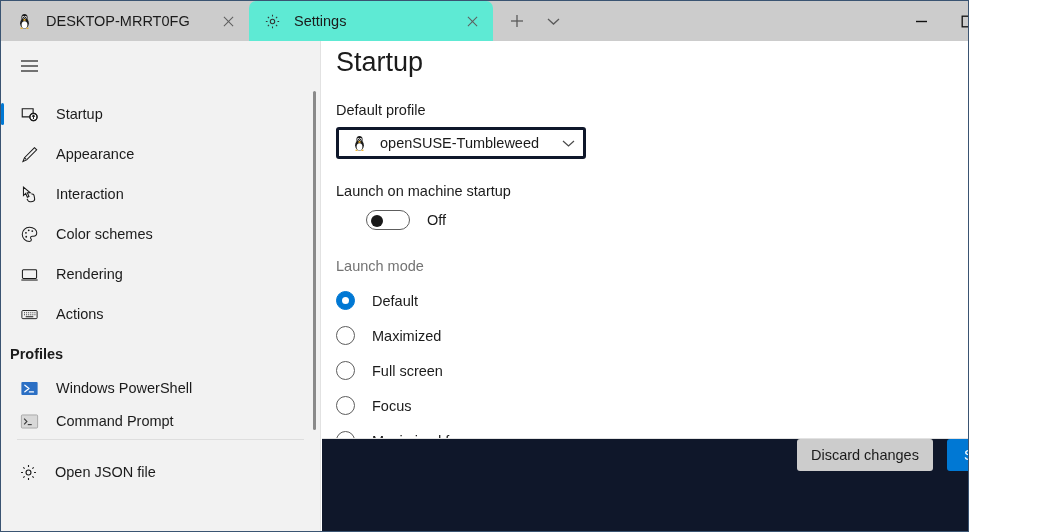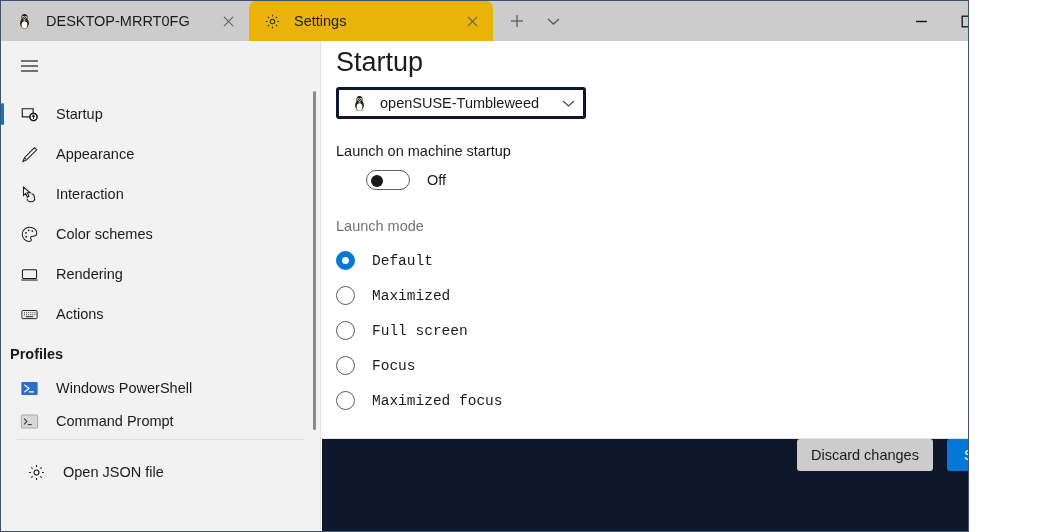--- a/index.html
+++ b/index.html
@@ -27,21 +27,21 @@
   .tabstrip { display: flex; align-items: flex-end; height: 40px; }
   .tab {
     position: relative;
     height: 40px;
     display: flex; align-items: center;
     padding: 0 6px 0 14px;
     cursor: default;
   }
   .tab.inactive { background: #cccccc; width: 248px; }
   .tab.active {
-    background: #eab308;
+    background: #5eead4;
     width: 244px;
     border-top-left-radius: 7px;
     border-top-right-radius: 7px;
     justify-content: flex-end;
   }
   .tab-icon { width: 18px; height: 18px; flex: 0 0 18px; display:flex; align-items:center; justify-content:center; }
   .tab-title {
     flex: 1 1 auto;
     font-size: 14.5px;
     color: #1b1b1b;
@@ -174,21 +174,21 @@
     position: relative;
   }
   .toggle .knob {
     position: absolute; left: 4px; top: 4px;
     width: 12px; height: 12px; border-radius: 50%;
     background: #191919;
   }
   .toggle-text { margin-left: 17px; font-size: 14.5px; color: #1b1b1b; }
 
   .group-label { font-size: 14.5px; color: #737373; margin-top: 28px; }
-  .radio-list { margin-top: 9px; font-family: Liberation Mono, monospace; }
+  .radio-list { margin-top: 9px; }
   .radio-row { height: 35px; display: flex; align-items: center; }
   .radio {
     width: 19px; height: 19px; border-radius: 50%;
     border: 1px solid #5d5d5d;
     background: #ffffff;
     position: relative; flex: 0 0 19px;
   }
   .radio.checked {
     border: 1px solid #0078d4;
     background: #0078d4;
@@ -414,36 +414,37 @@
           </svg>
         </span>
         <span class="nav-label">Command Prompt</span>
       </div>
     </div>
 
     <div class="side-scroll"></div>
 
     <div class="sidebar-footer">
       <div class="side-sep"></div>
-      <div class="nav-item" style="padding-left:17px; margin-top:12px;margin-left:8px;">
+      <div class="nav-item" style="padding-left:17px; margin-top:12px;">
         <span class="nav-ico">
           <svg width="19" height="19" viewBox="0 0 24 24" fill="none" stroke="#1b1b1b" stroke-width="1.4">
             <circle cx="12" cy="12" r="3.1"></circle>
             <path d="M12 2.6v2.4M12 19v2.4M21.4 12h-2.4M5 12H2.6M18.6 5.4l-1.7 1.7M7.1 16.9l-1.7 1.7M18.6 18.6l-1.7-1.7M7.1 7.1L5.4 5.4"></path>
           </svg>
         </span>
         <span class="nav-label">Open JSON file</span>
       </div>
     </div>
   </div>
 
   <div class="content">
 
     <h1 class="page-title">Startup</h1>
 
+    <div class="field-label">Default profile</div>
 
     <div class="combo">
       <span class="combo-ico">
         <svg width="17" height="17" viewBox="0 0 24 24">
           <ellipse cx="12" cy="14.5" rx="6.2" ry="7.3" fill="#1b1b1b"></ellipse>
           <ellipse cx="12" cy="6.6" rx="4.4" ry="5.1" fill="#1b1b1b"></ellipse>
           <ellipse cx="12" cy="16.6" rx="4.1" ry="5" fill="#ffffff"></ellipse>
           <ellipse cx="10.3" cy="6.1" rx="1.5" ry="1.9" fill="#ffffff"></ellipse>
           <ellipse cx="13.7" cy="6.1" rx="1.5" ry="1.9" fill="#ffffff"></ellipse>
           <circle cx="10.4" cy="6.4" r="0.95" fill="#1b1b1b"></circle>

